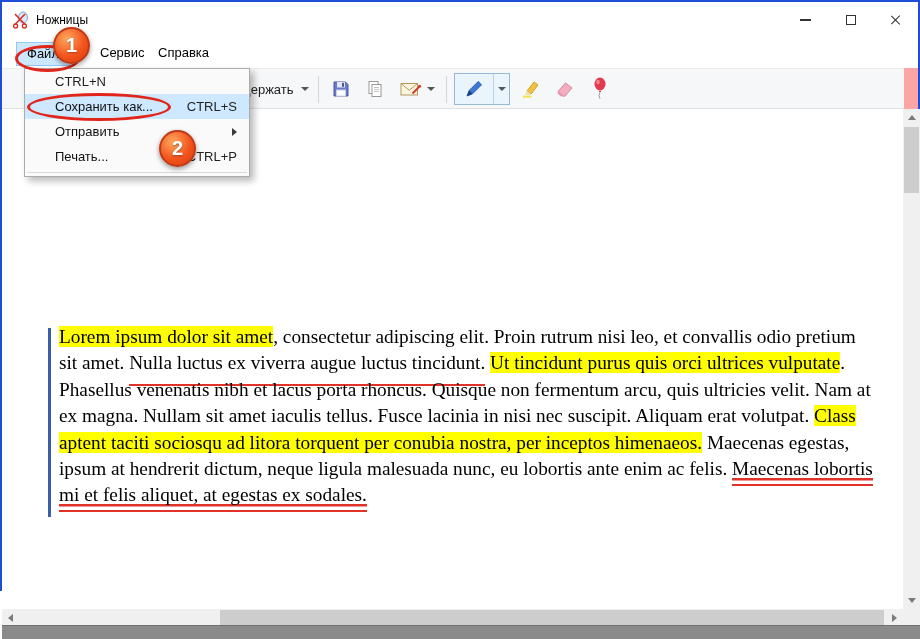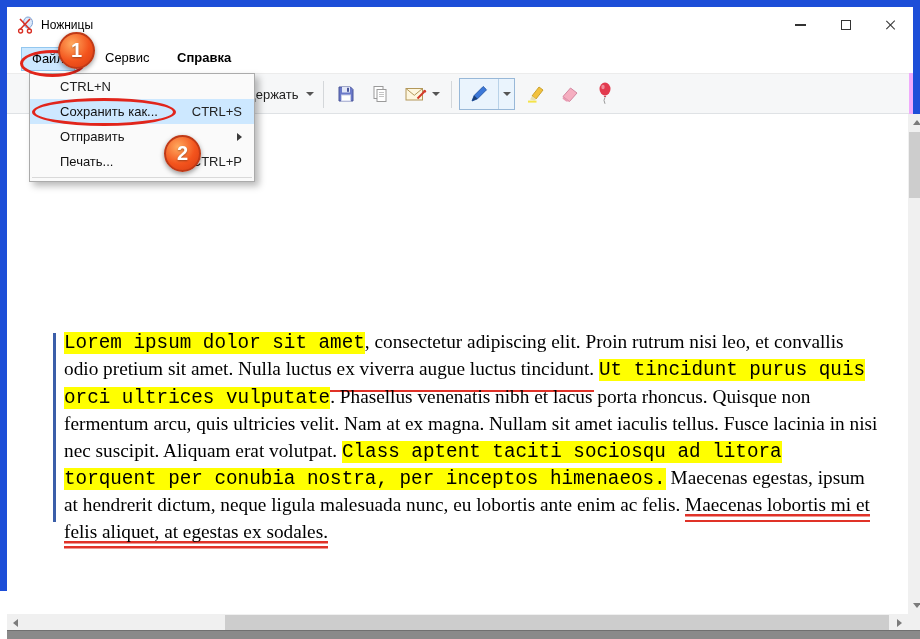--- a/index.html
+++ b/index.html
@@ -1,38 +1,38 @@
 <!DOCTYPE html>
 <html><head>
 <meta charset="utf-8">
 <style>
   * { margin:0; padding:0; box-sizing:border-box; }
   html,body { width:920px; height:639px; overflow:hidden; background:#fff;
               font-family:"Liberation Sans", sans-serif; }
-  .window { position:relative; width:920px; height:591px; border:7px solid #1d4ed8; background:#f0abfc; }
+  .window { position:relative; width:920px; height:591px; border:2px solid #1d4ed8; background:#fca5a5; }
 
   
   .titlebar { position:absolute; left:0; top:0; width:100%; height:36px; background:#fff; }
   .app-icon { position:absolute; left:10px; top:9px; width:18px; height:18px; }
   .title { position:absolute; left:34px; top:11px; font-size:12px; color:#000; white-space:nowrap; }
   .win-controls { position:absolute; right:0; top:0; height:36px; display:flex; }
   .win-btn { width:45px; height:36px; display:flex; align-items:center; justify-content:center; }
   .min-glyph { width:11px; height:1.4px; background:#333; }
   .max-glyph { width:10px; height:10px; border:1.3px solid #333; }
   .close-glyph { position:relative; width:12px; height:12px; }
   .close-glyph::before,.close-glyph::after { content:""; position:absolute; left:5.4px; top:0;
       width:1.4px; height:12px; background:#333; }
   .close-glyph::before { transform:rotate(45deg); } .close-glyph::after { transform:rotate(-45deg); }
 
   
   .menubar { position:absolute; left:0; top:36px; width:100%; height:30px; background:#fff; font-size:13px; }
   .mb-item { position:absolute; top:4px; height:24px; line-height:22px; padding:0 10px; color:#000; cursor:default; }
   .mb-file { left:14px; background:#cce8ff; border:1px solid #93c7ef; }
   .mb-service { left:88px; }
-  .mb-help { left:160px;font-weight:bold; }
+  .mb-help { left:146px; }
 
   
   .toolbar { position:absolute; left:0; top:66px; width:902px; height:41px; background:#f6f7f8;
              border-top:1px solid #ececec; border-bottom:1px solid #dfe2e5; }
   .tb-btn { position:absolute; top:5px; height:30px; display:flex; align-items:center; justify-content:center;
             background:transparent; border:none; }
   .tb-delay { left:220px; padding:0 6px; gap:7px; font-size:13px; color:#222; }
   .caret-down { width:0; height:0; border-left:4px solid transparent; border-right:4px solid transparent;
                 border-top:4.5px solid #555; display:inline-block; }
   .tb-sep { position:absolute; top:7px; width:1px; height:27px; background:#d4d7da; }
@@ -45,21 +45,21 @@
   .pen-drop { width:16px; height:100%; display:flex; align-items:center; justify-content:center;
               border-left:1px solid #b9d2e8; }
   .tb-highlighter { left:514px; width:30px; } .tb-eraser { left:548px; width:30px; }
   .tb-balloon { left:583px; width:30px; }
 
   
   .editor { position:absolute; left:0; top:107px; width:902px; height:500px; background:#fff; }
   .blue-rule { position:absolute; left:46px; top:219px; width:3px; height:189px; background:#3b5ea9; }
   .snip-text { position:absolute; left:57px; top:215px; width:814px;
                font-family:"Liberation Serif", serif; font-size:19.3px; line-height:26.4px; color:#000; }
-  .seg-hl { background:#ffff00;font-family:Liberation Mono, monospace; }
+  .seg-hl { background:#ffff00; }
   .seg-ul { background-image:linear-gradient(#e03228,#e03228); background-repeat:no-repeat;
             background-size:100% 2.7px; background-position:0 100%; padding-bottom:13px; }
   .seg-ul2 { background-image:linear-gradient(#e03228,#e03228),linear-gradient(#e03228,#e03228);
              background-repeat:no-repeat,no-repeat; background-size:100% 2.5px,100% 2.5px;
              background-position:0 100%,0 calc(100% - 5.5px); padding-bottom:7px; }
 
   
   .file-menu { position:absolute; left:22px; top:66px; width:226px; background:#fafafa;
                border:1px solid #ababab; box-shadow:4px 4px 7px rgba(0,0,0,.28); z-index:10; font-size:13px; }
   .fm-item { height:25px; line-height:25px; padding:0 12px 0 30px; display:flex;

